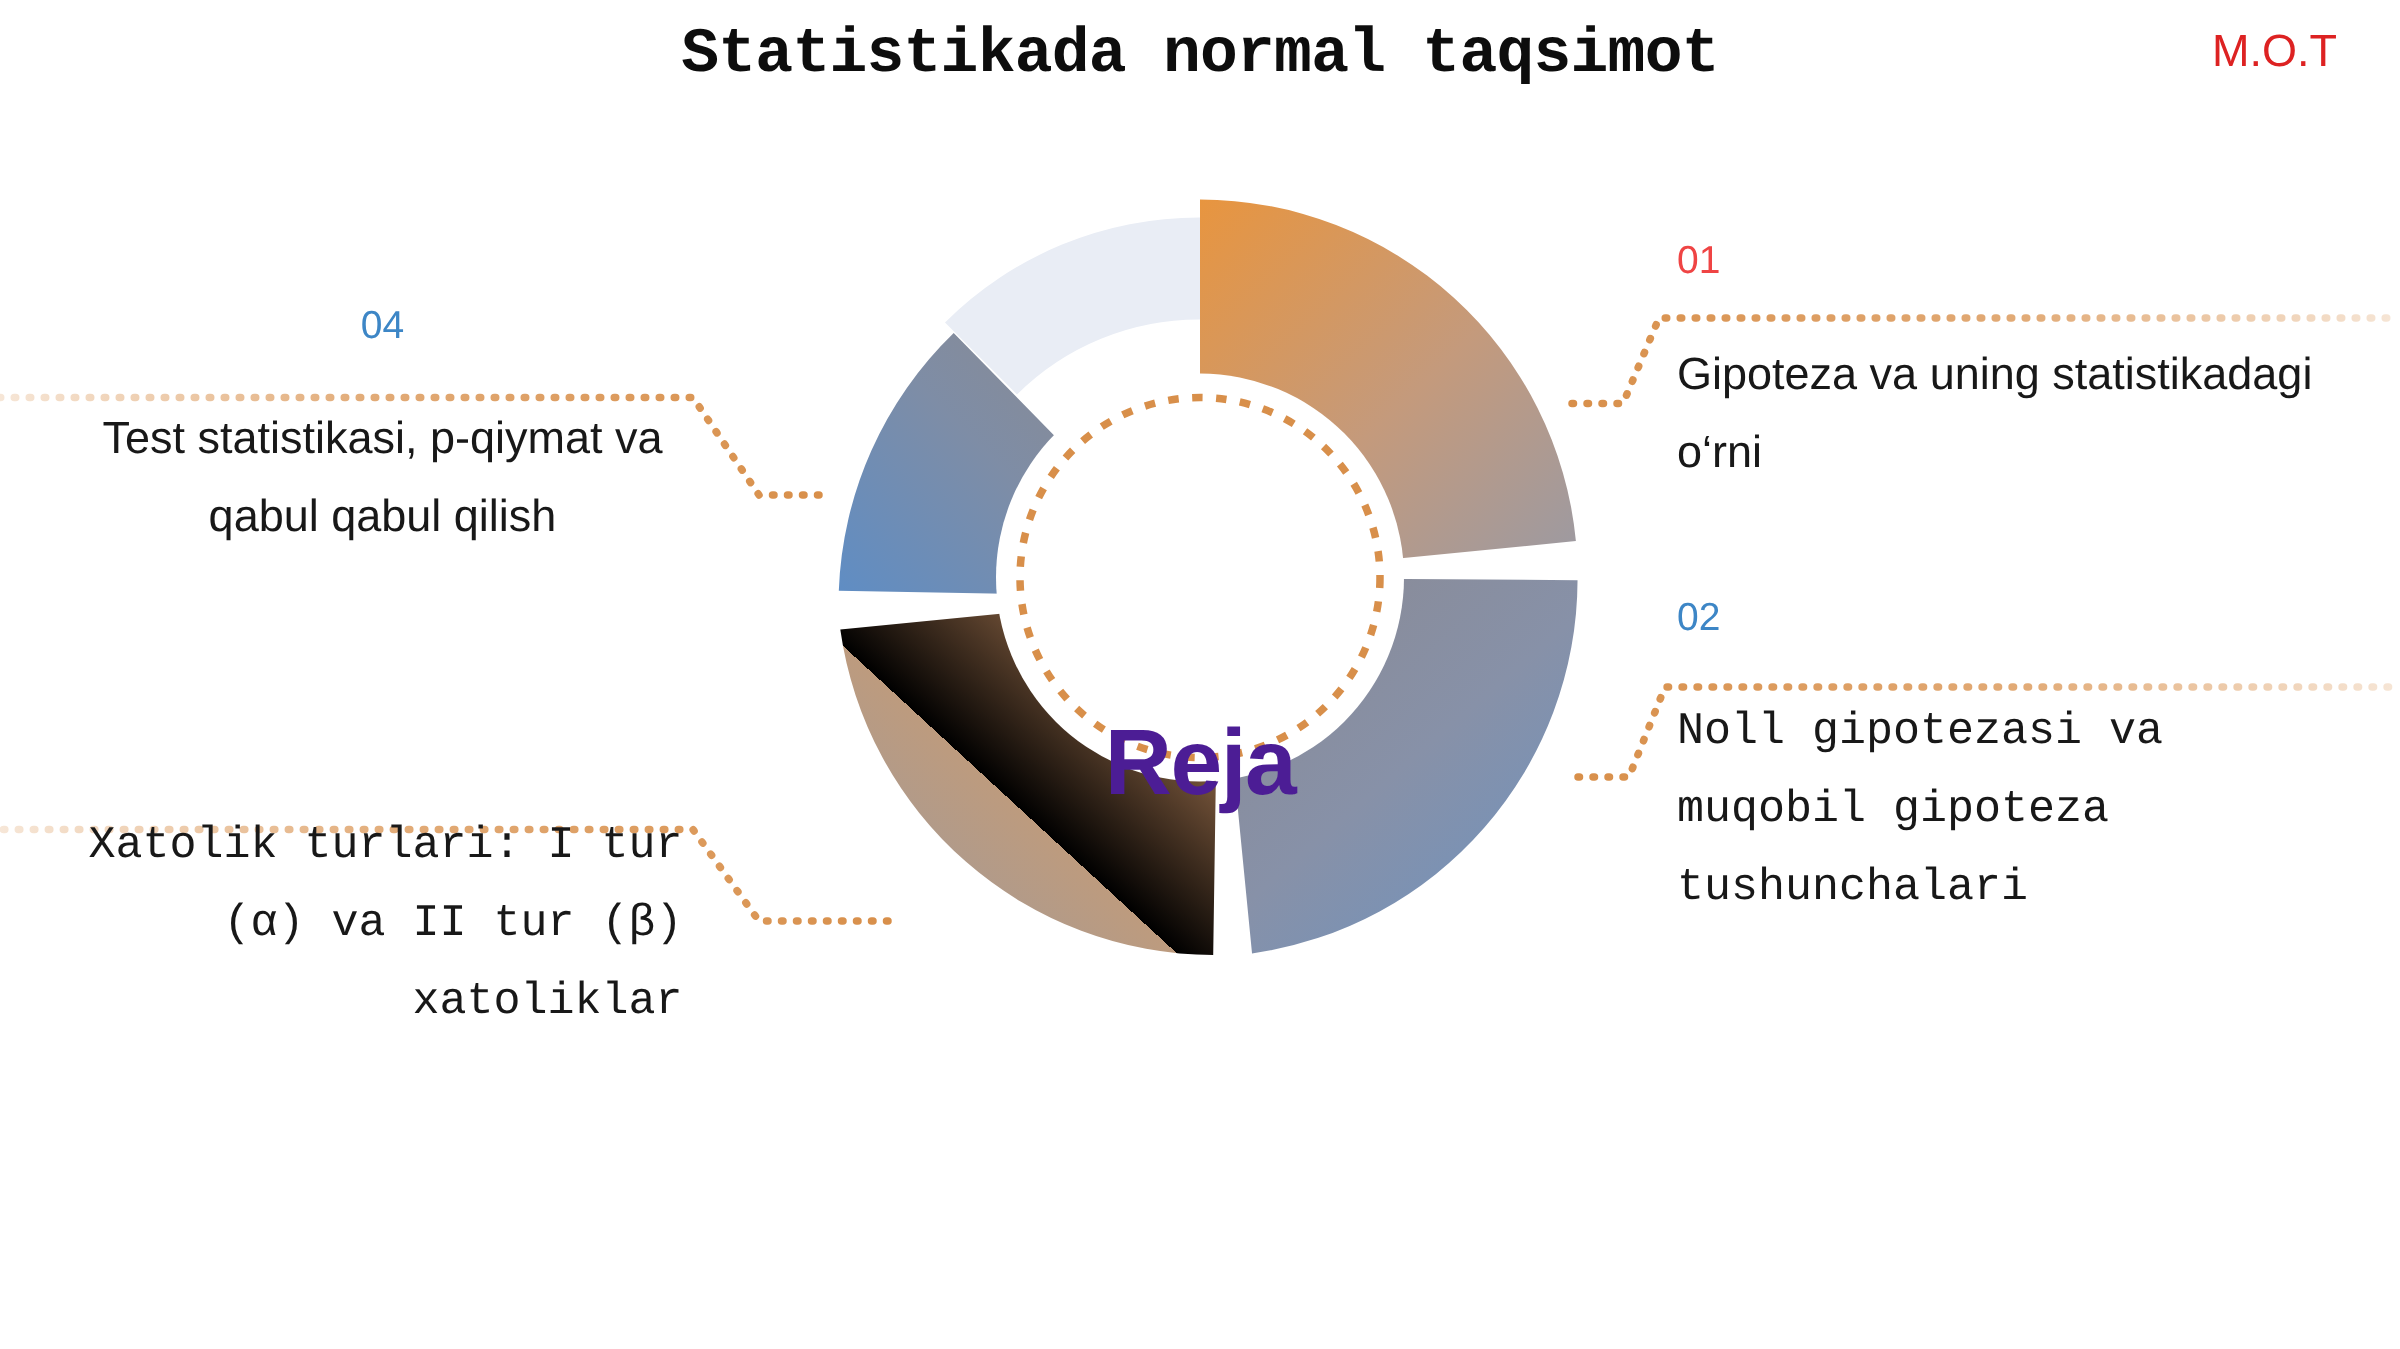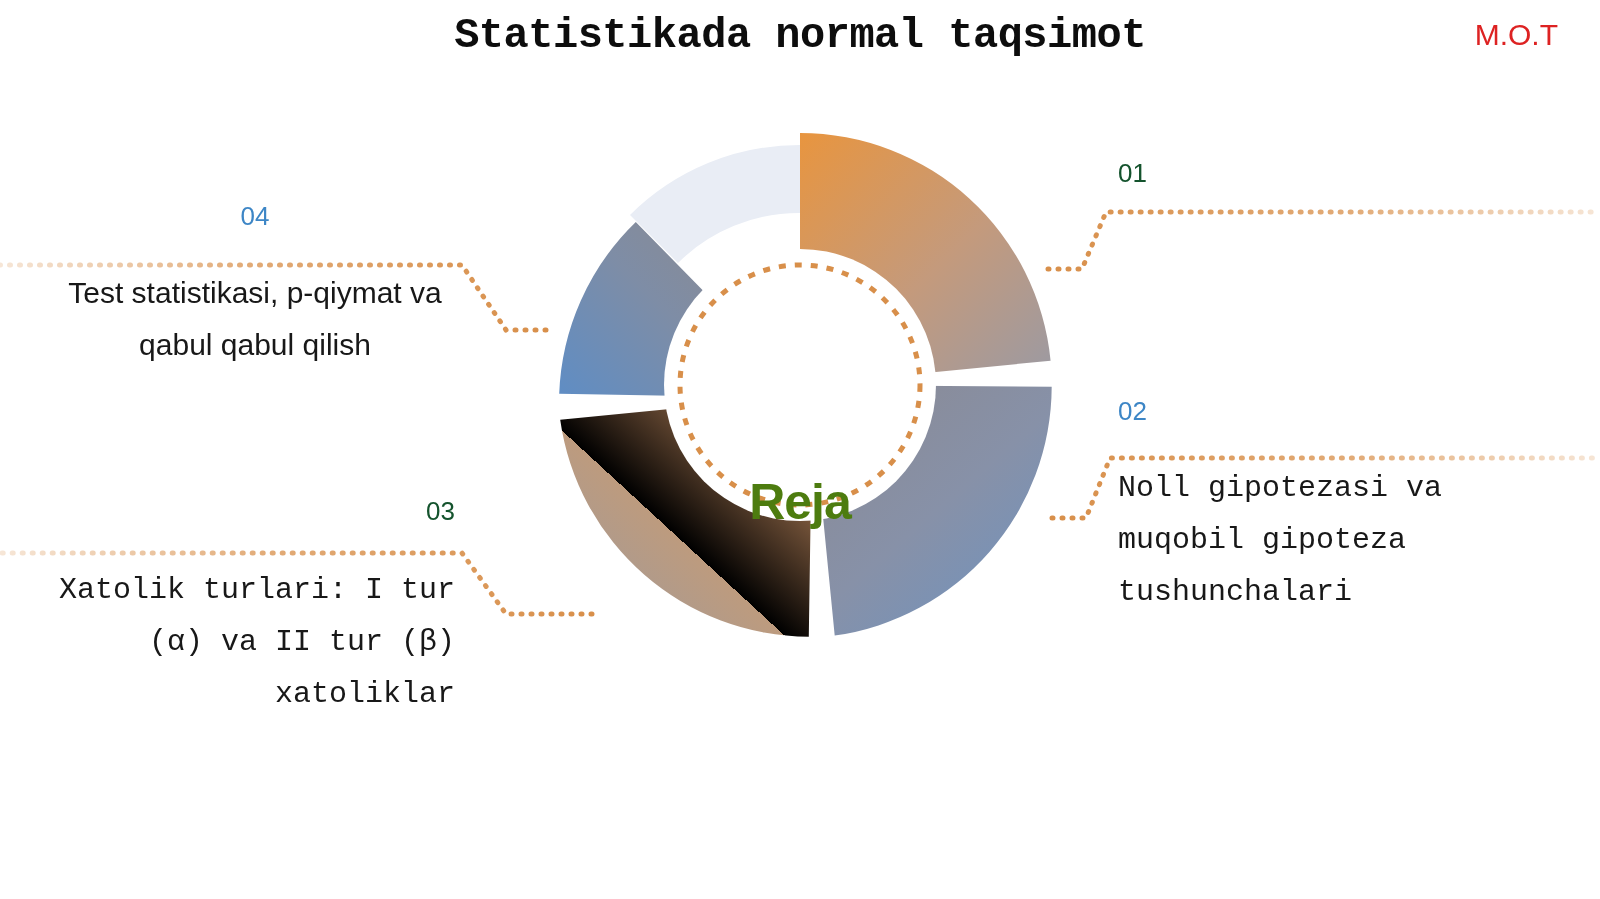--- a/index.html
+++ b/index.html
@@ -38,37 +38,37 @@
     position:absolute;
     left:500px;top:85px;
     width:600px;height:620px;
   }
   .donut-svg{display:block;width:600px;height:620px;}
   .center-label{
     position:absolute;
     left:0;right:0;
     top:388px;
     text-align:center;
-    font-size:50px;
+    font-size:62px;
     font-weight:bold;
-    color:#4d7c0f;
+    color:#4c1d95;
     letter-spacing:-1px;
   }
 
   
   .connectors{position:absolute;inset:0;width:1600px;height:899px;pointer-events:none;}
 
   
   .callout{position:absolute;}
   .num{
     font-size:26px;
     line-height:1;
     font-family:"Liberation Sans", sans-serif;
   }
-  .num.gray{color:#14532d;}
+  .num.gray{color:#ef4444;}
   .num.blue{color:#3d86c6;}
   .body-text{
     font-size:30px;
     line-height:52px;
     color:#181818;
   }
 
   .c01{left:1118px;top:160px;width:430px;}
   .c01 .body-text{margin-top:38px;}
 
@@ -172,29 +172,29 @@
 
       <circle cx="300" cy="300" r="136" fill="#ffffff"></circle>
 
       <circle cx="300" cy="300" r="120" fill="none" stroke="#d88f4a" stroke-width="5" stroke-dasharray="7 9" stroke-linecap="butt"></circle>
     </svg>
     <div class="center-label">Reja</div>
   </div>
 
   <div class="callout c01">
     <div class="num gray">01</div>
+    <div class="body-text">Gipoteza va uning statistikadagi o‘rni</div>
   </div>
 
   <div class="callout c02">
     <div class="num blue">02</div>
     <div class="body-text">Noll gipotezasi va muqobil gipoteza tushunchalari</div>
   </div>
 
   <div class="callout c03">
-    <div class="num gray">03</div>
     <div class="body-text">Xatolik turlari: I tur (α) va II tur (β) xatoliklar</div>
   </div>
 
   <div class="callout c04">
     <div class="num blue">04</div>
     <div class="body-text">Test statistikasi, p-qiymat va qabul qabul qilish</div>
   </div>
 
 </div>
 

